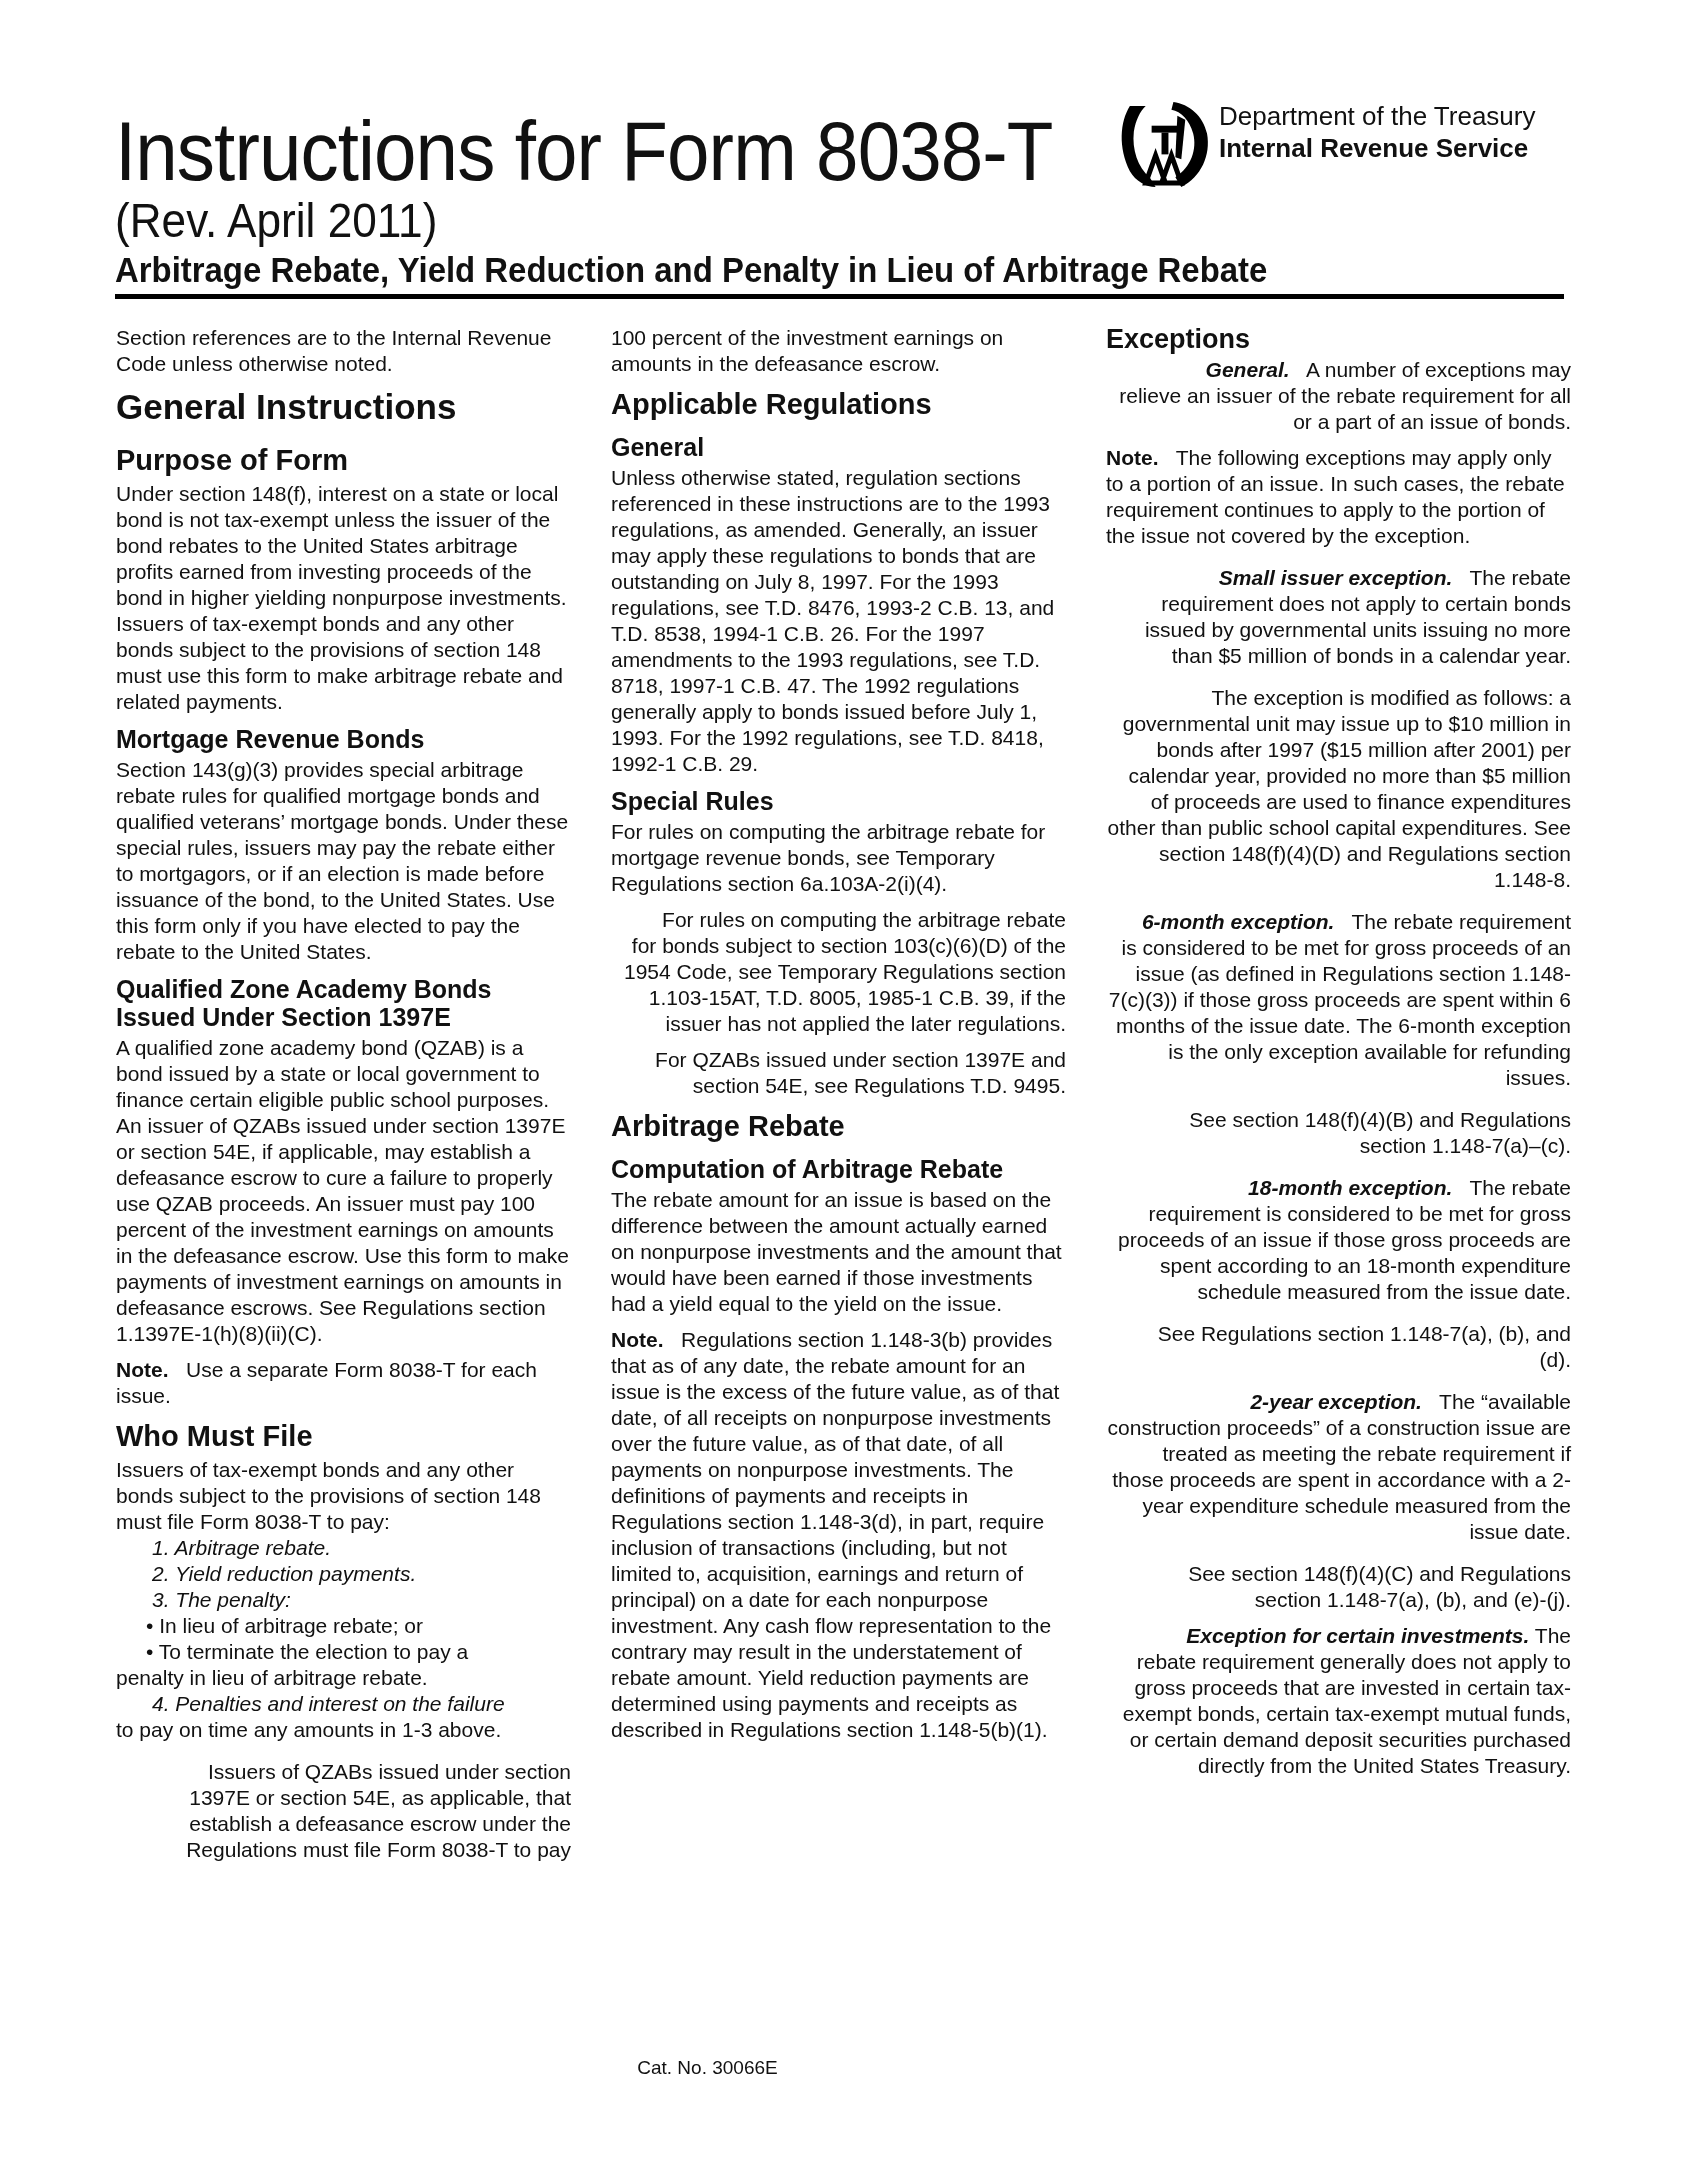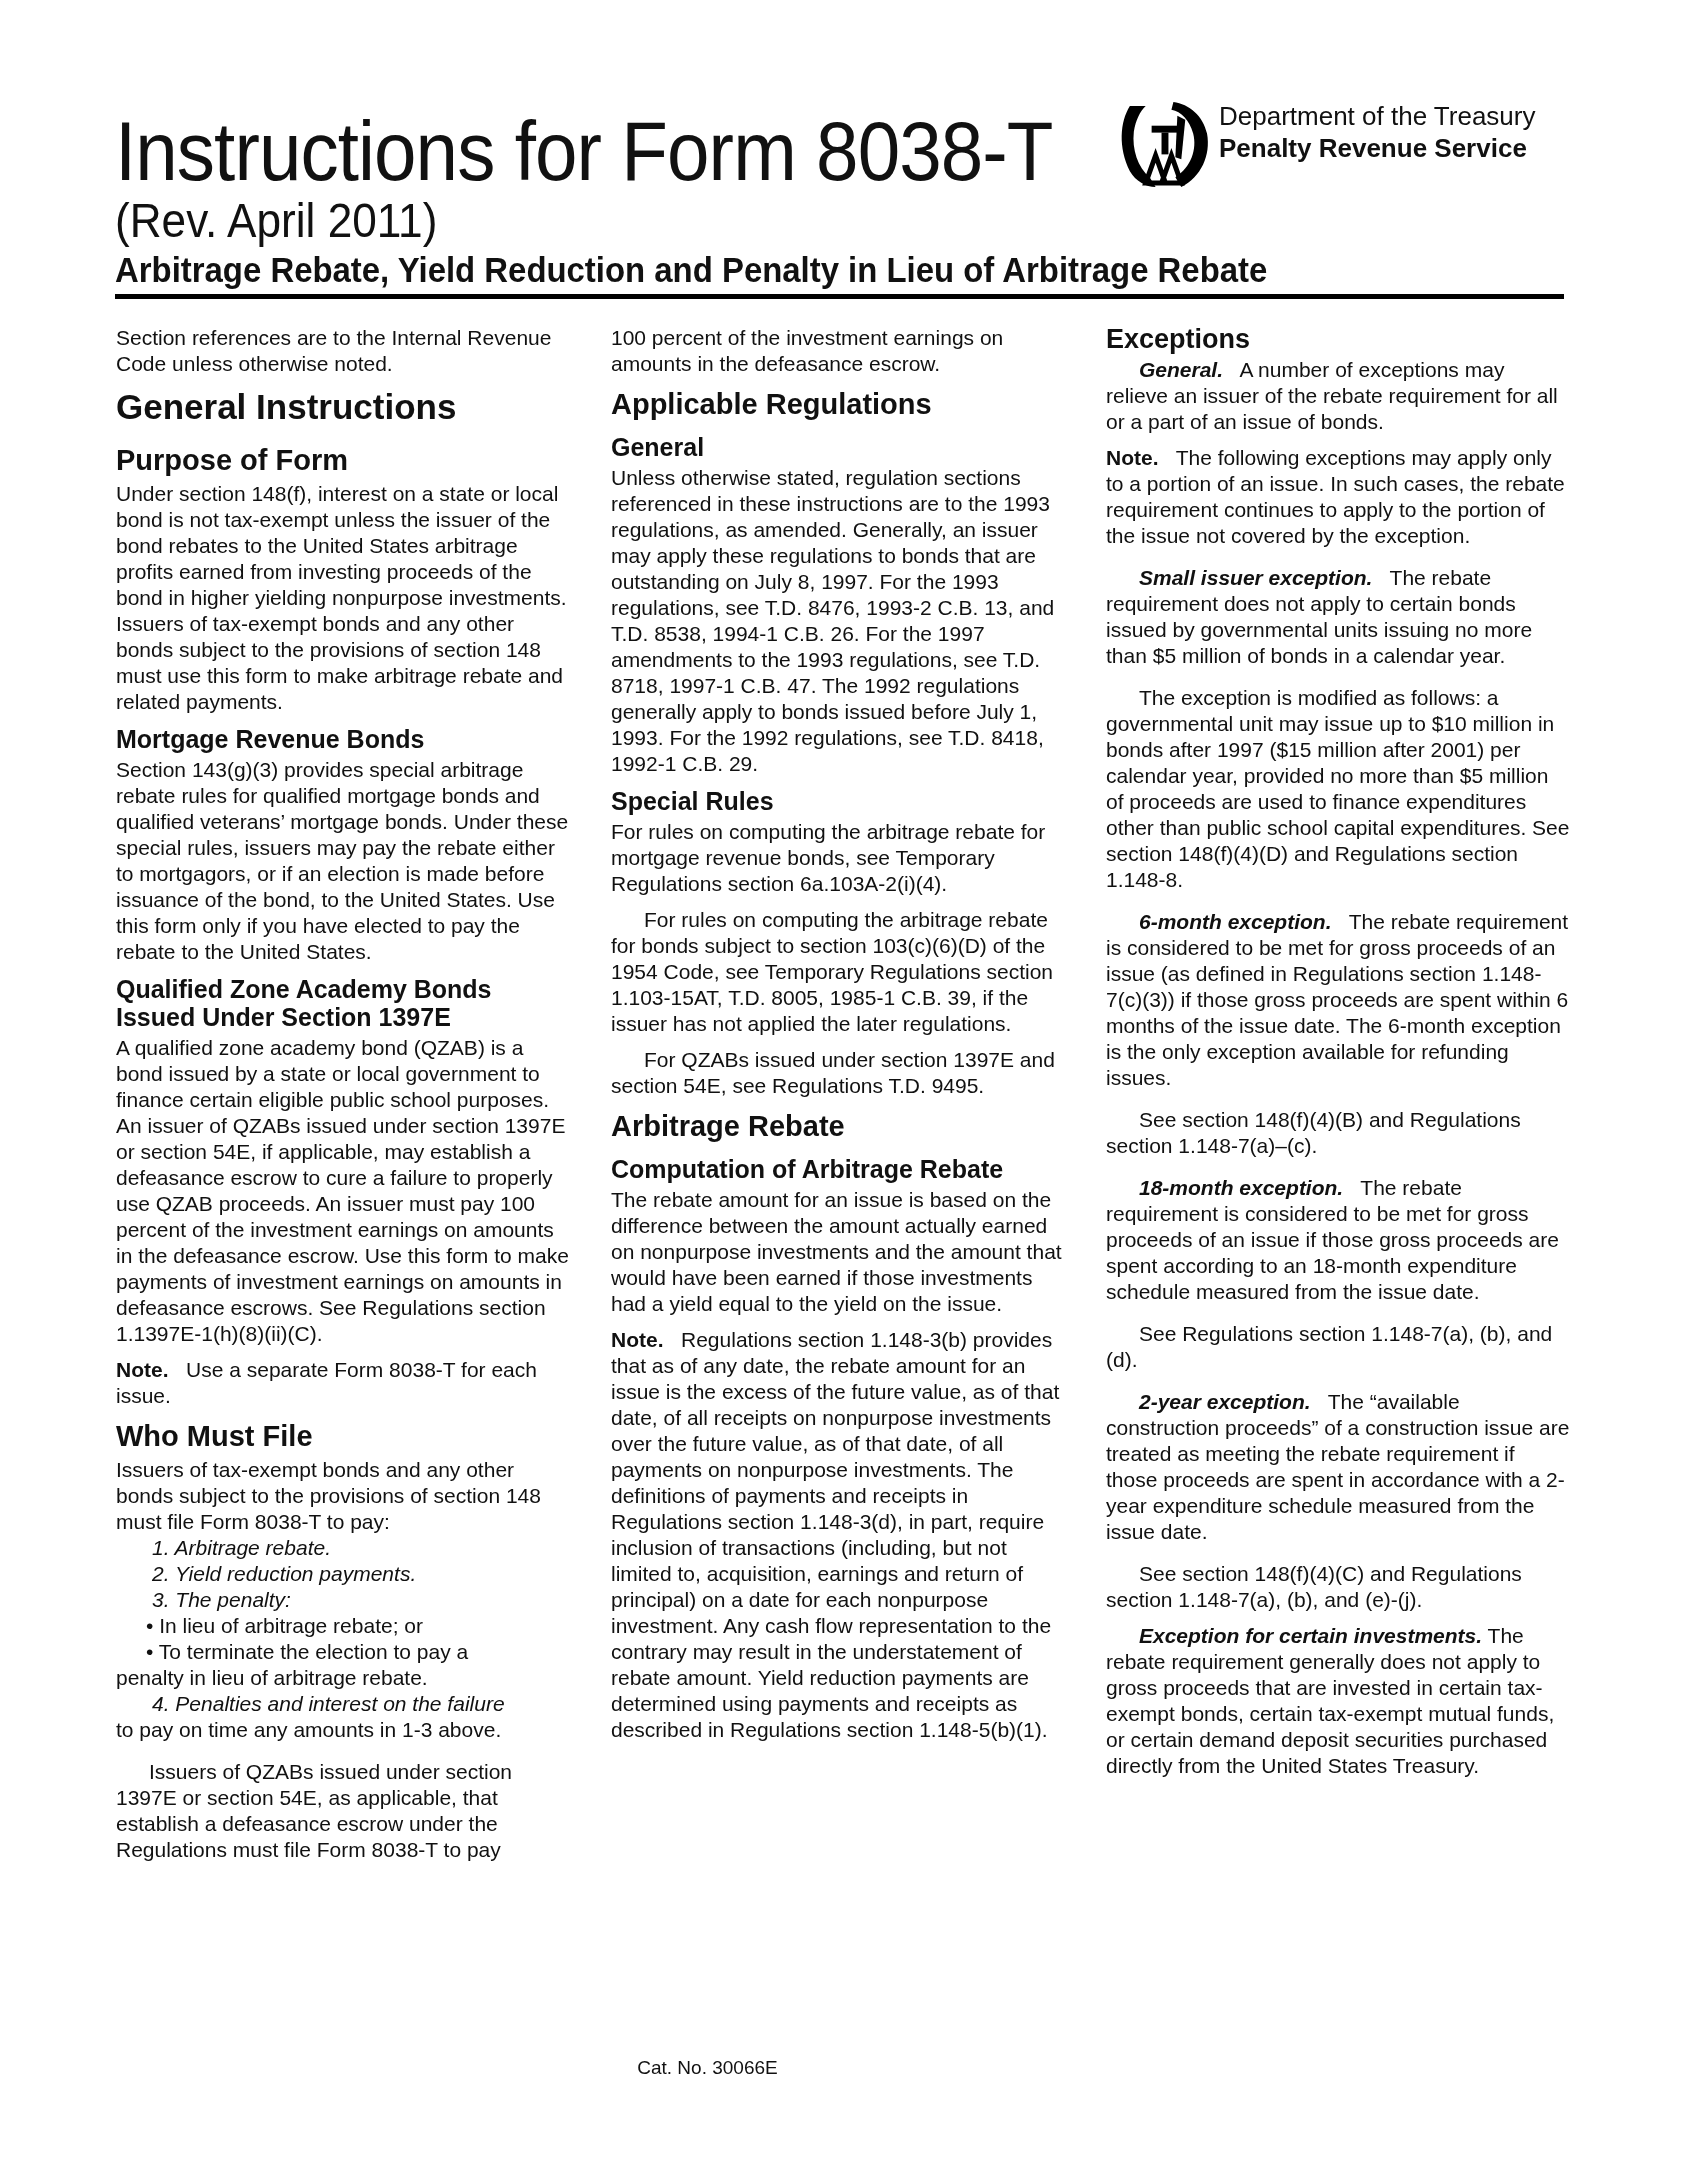--- a/index.html
+++ b/index.html
@@ -26,21 +26,21 @@
   .agency { position: absolute; left: 1104px; top: 6px; font-size: 26px; line-height: 32px; white-space: nowrap; }
   .agency .dept { font-weight: normal; }
   .agency .irs { font-weight: bold; }
 
   .col { position: absolute; top: 325px; font-size: 21px; line-height: 26px; }
   .col1 { left: 116px; width: 455px; }
   .col2 { left: 611px; width: 455px; }
   .col3 { left: 1106px; width: 465px; }
 
   p { margin: 0 0 10px 0; }
-  .ind { text-indent: 33px; }
+  .ind { text-indent: 33px; text-align: right; }
   h1 { font-size: 35px; font-weight: bold; margin: 10px 0 16px 0; line-height: 40px; }
   h2 { font-size: 29px; font-weight: bold; margin: 6px 0 4px 0; line-height: 34px; }
   h3 { font-size: 25px; font-weight: bold; margin: 6px 0 4px 0; line-height: 28px; }
   h4 { font-size: 27px; font-weight: bold; margin: 6px 0 4px 0; line-height: 28px; }
   .b { font-weight: bold; text-align: right; }
   .bi { font-weight: bold; font-style: italic; }
   ul.list { list-style: none; padding: 0; margin: 0; }
   .li-num { padding-left: 36px; font-style: italic; }
   .li-bul { padding-left: 30px; }
   .li-cont { padding-left: 0; }
@@ -57,21 +57,21 @@
   <svg class="logo" viewBox="0 0 96 92">
     <path d="M14 8 C4 24 2 50 14 74 C20 84 30 90 40 90 L34 80 C22 70 16 52 18 34 C20 22 24 14 30 8 Z" fill="#000"></path>
     <path d="M58 4 C74 6 88 18 92 36 C96 58 86 80 66 90 L60 80 C76 70 82 52 78 36 C74 22 66 14 56 12 Z" fill="#000"></path>
     <rect x="36" y="28" width="26" height="7" fill="#000"></rect>
     <rect x="46" y="35" width="7" height="22" fill="#000"></rect>
     <path d="M30 86 L40 58 L50 86 Z M46 86 L56 58 L66 86 Z" fill="none" stroke="#000" stroke-width="5"></path>
     <path d="M62 18 L70 22 L66 62 L60 60 Z" fill="#000"></path>
   </svg>
   <div class="agency">
     <div class="dept">Department of the Treasury</div>
-    <div class="irs">Penalty Revenue Service</div>
+    <div class="irs">Internal Revenue Service</div>
   </div>
   <div class="rev">(Rev. April 2011)</div>
   <div class="subtitle">Arbitrage Rebate, Yield Reduction and Penalty in Lieu of Arbitrage Rebate</div>
   <div class="rule"></div>
 </div>
 
 <div class="col col1">
   <p>Section references are to the Internal Revenue Code unless otherwise noted.</p>
   <h1>General Instructions</h1>
   <h2>Purpose of Form</h2>

